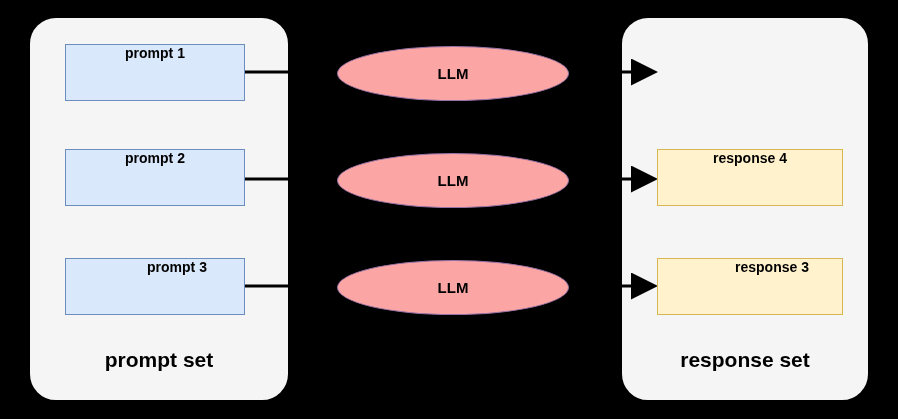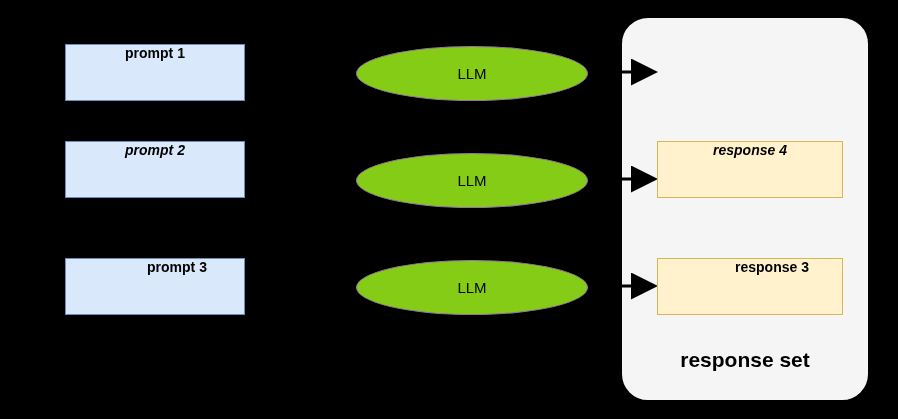--- a/index.html
+++ b/index.html
@@ -55,54 +55,57 @@
     border-color: #6c8ebf;
   }
   .response-box {
     left: 657px;
     width: 186px;
     height: 57px;
     background: #fff2cc;
     border-color: #d6b656;
   }
   .row-1 { top: 44px; }
-  .row-2 { top: 141px; font-style: italic; }
+  .row-2 { top: 149px; }
   .row-3 { top: 258px; padding-left: 44px; }
   .llm-ellipse {
     position: absolute;
-    left: 356px;
+    left: 337px;
     width: 230px;
     height: 53px;
-    background: #84cc16;
+    background: #fca5a5;
     border: 1px solid #9673a6;
     border-radius: 50%;
     display: flex;
     align-items: center;
     justify-content: center;
     font-size: 15px;
-    font-weight: normal;
+    font-weight: bold;
     color: #000000;
   }
   .ellipse-row-1 { top: 46px; }
   .ellipse-row-2 { top: 153px; }
   .ellipse-row-3 { top: 260px; }
   .arrow-layer {
     position: absolute;
     left: 0;
     top: 0;
     width: 898px;
     height: 419px;
     pointer-events: none;
   }
 </style>
 </head>
 <body>
 
 <div class="stage">
 
+  <div class="group-container group-left">
+    <div class="group-label">prompt set</div>
+  </div>
 
   <div class="group-container group-right">
     <div class="group-label">response set</div>
   </div>
 
   <svg class="arrow-layer" viewBox="0 0 898 419">
     <defs>
       <marker id="arrowhead" markerWidth="9" markerHeight="9" refX="7" refY="4.5" orient="auto">
         <path d="M0,0 L9,4.5 L0,9 Z" fill="#000000"></path>
       </marker>

